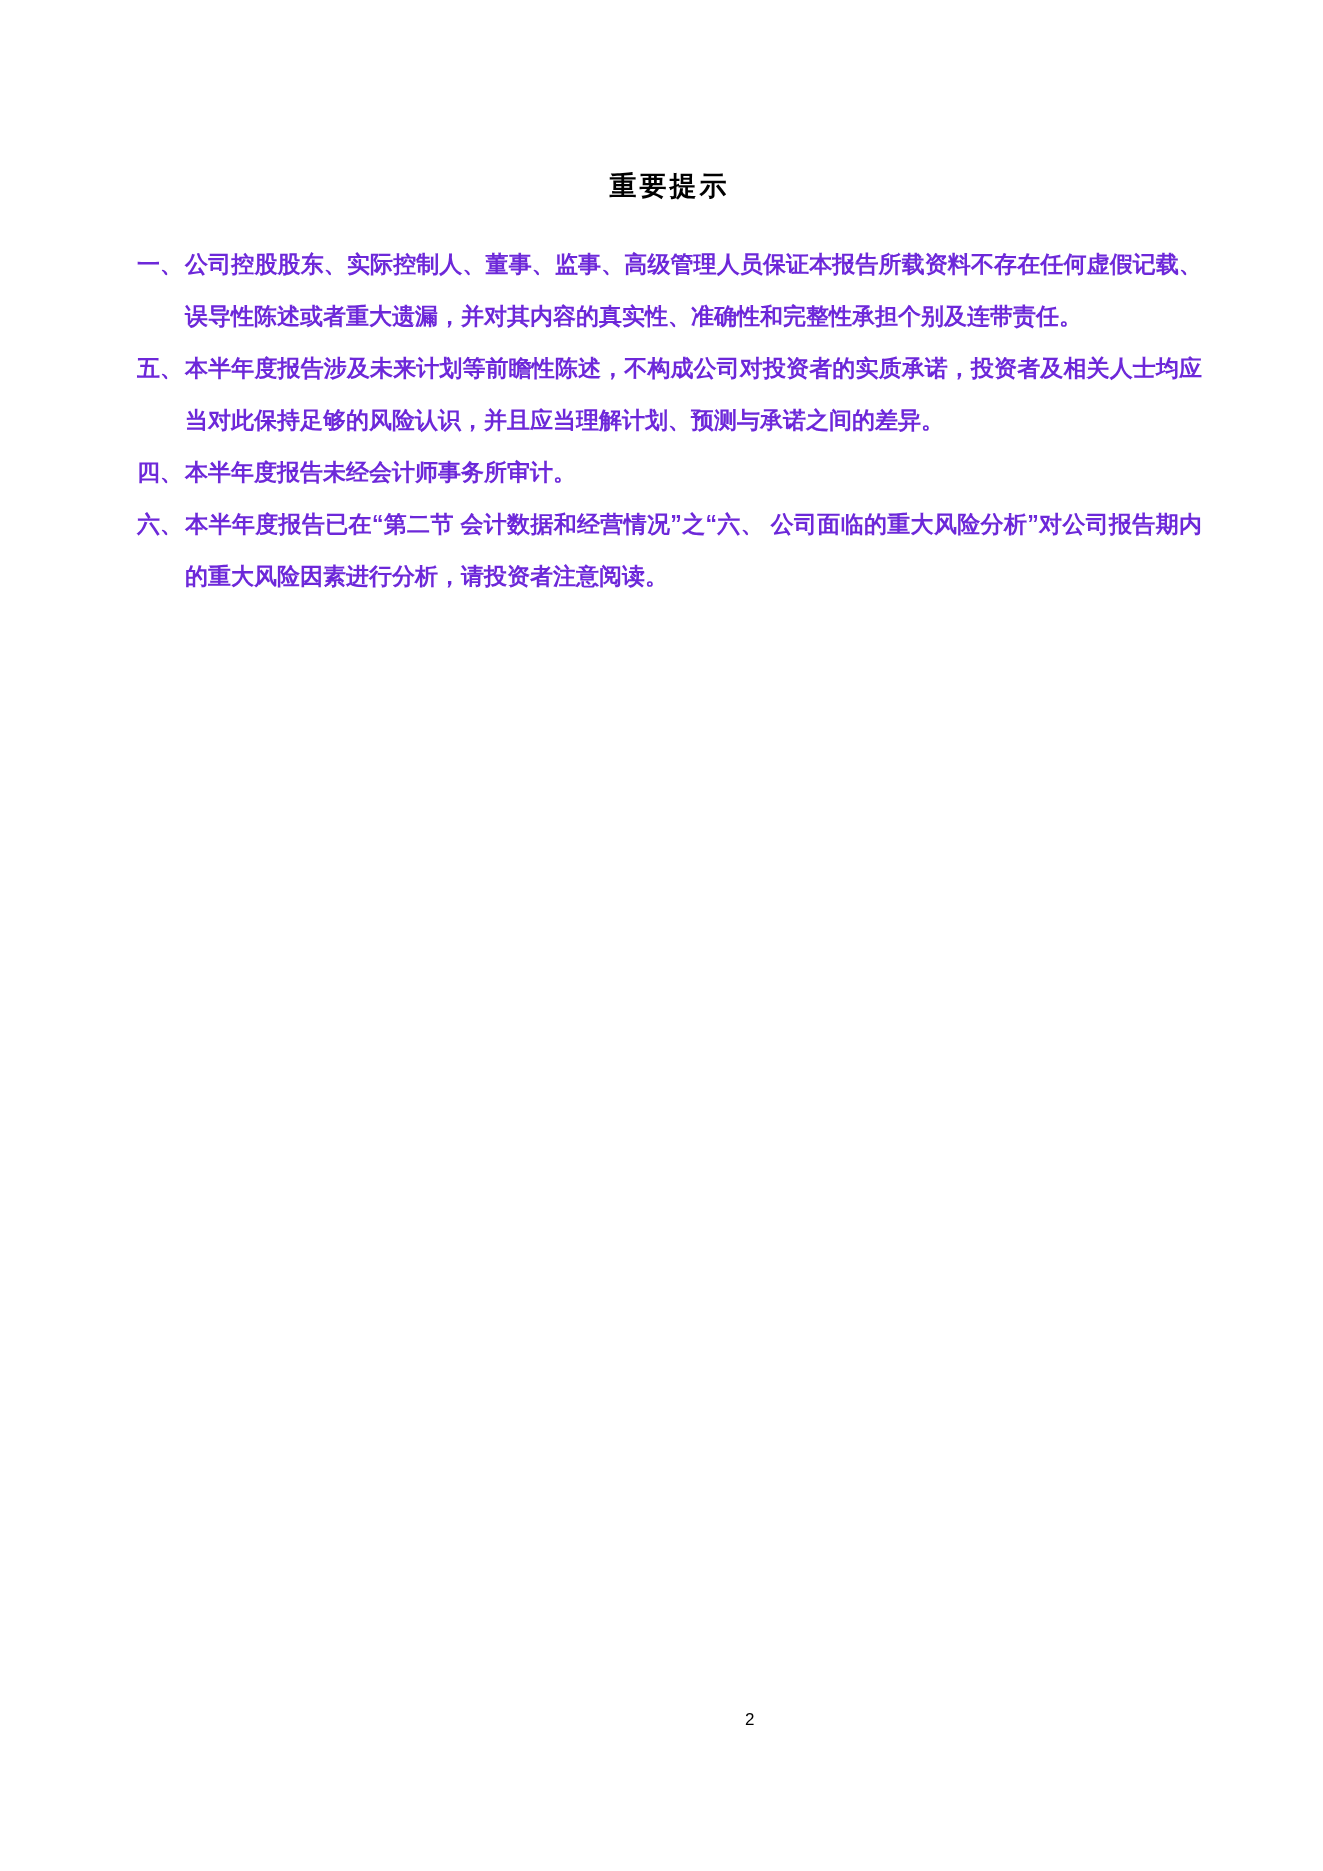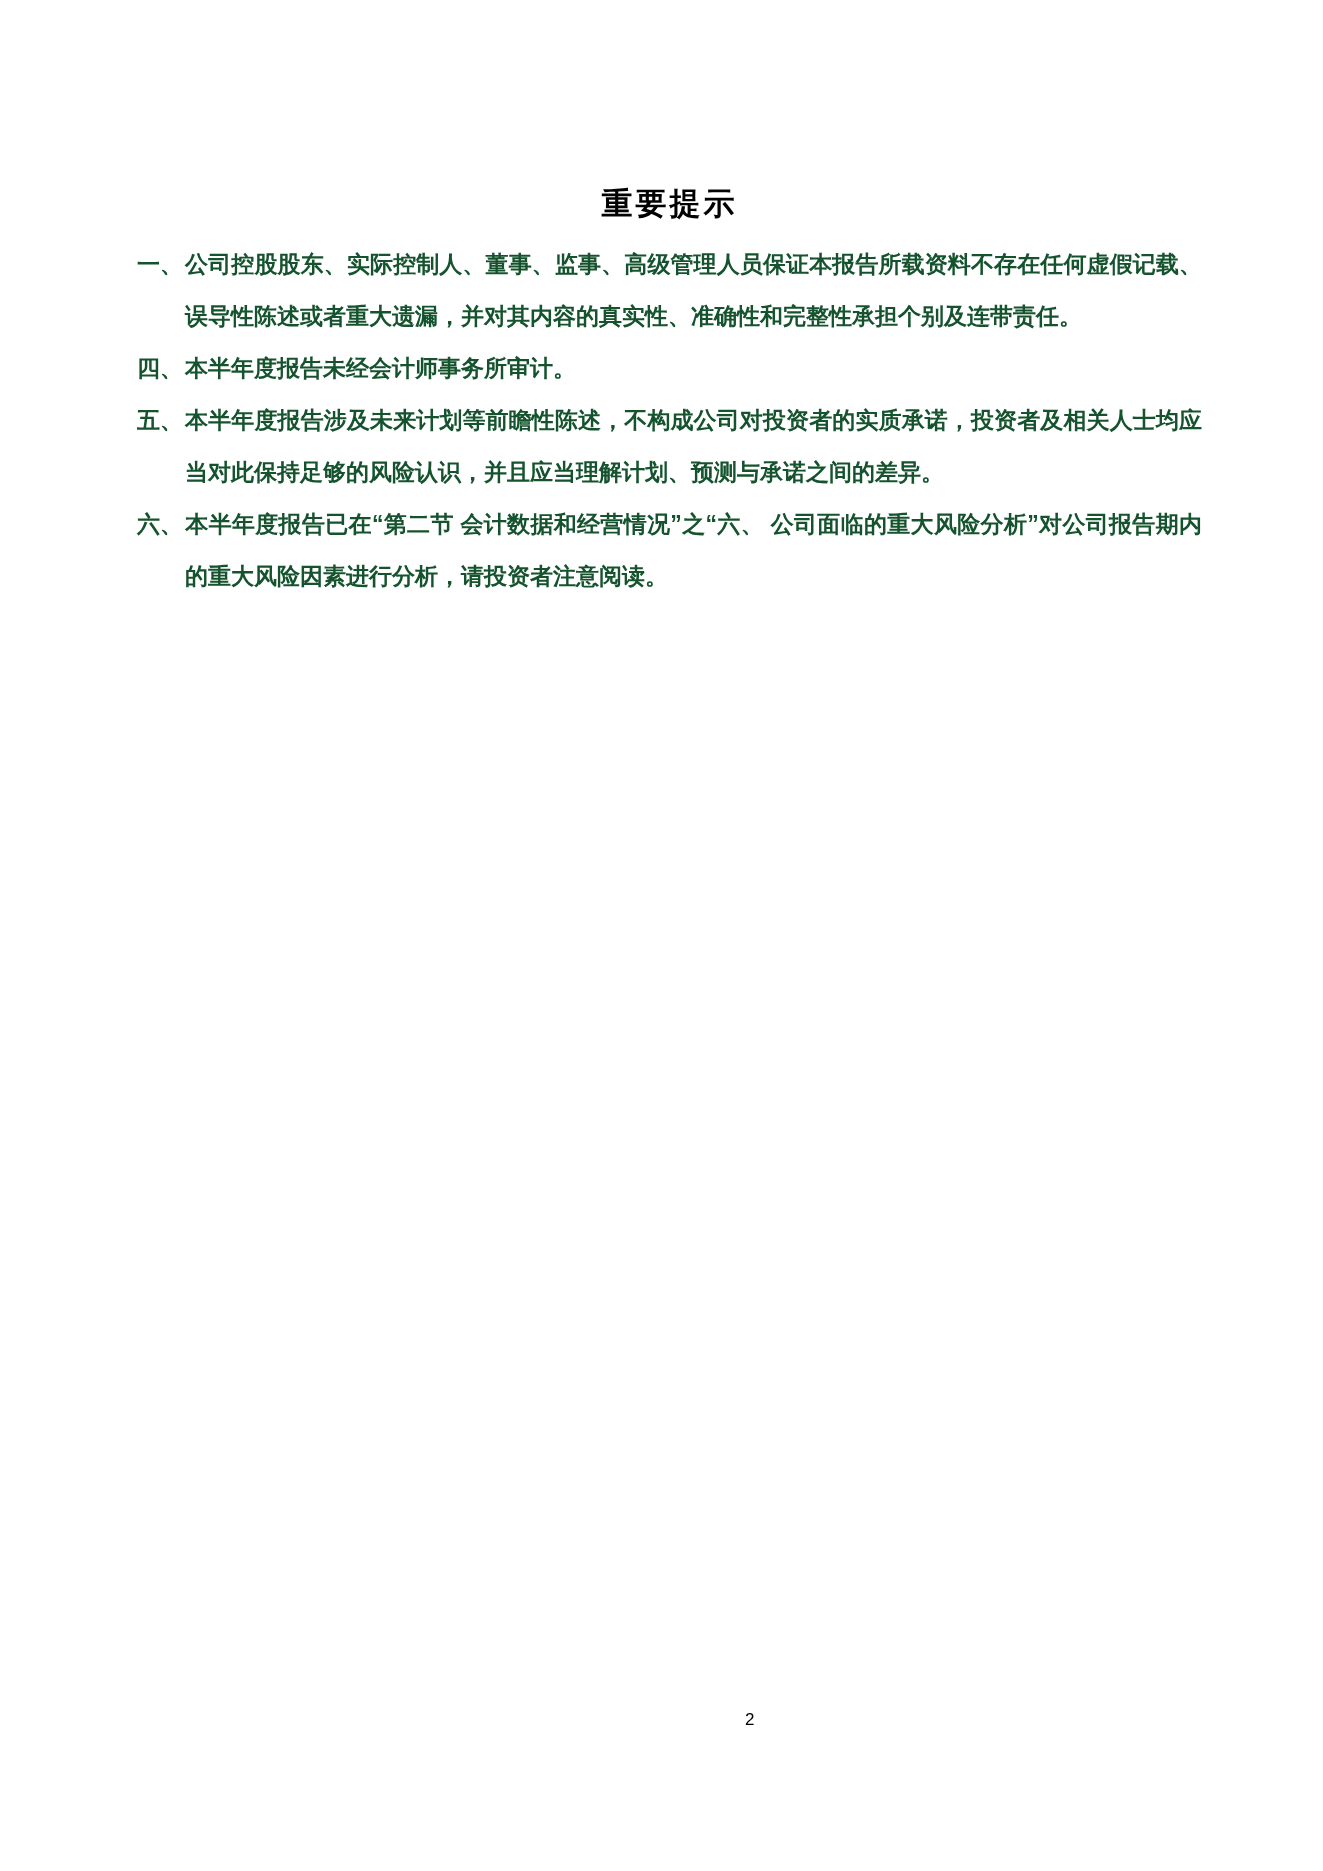--- a/index.html
+++ b/index.html
@@ -18,43 +18,43 @@
   .page {
     position: absolute;
     inset: 0;
     background: #ffffff;
   }
   .doc-title {
     position: absolute;
     top: 168px;
     left: 137px;
     right: 121px;
-    margin: 15px;
+    margin: 0;
     text-align: center;
-    font-size: 31px;
+    font-size: 27px;
     font-weight: bold;
     letter-spacing: 3px;
     color: #000000;
   }
   .notice-list {
     position: absolute;
     top: 238px;
     left: 137px;
     right: 121px;
   }
   .notice-item {
     margin: 0;
     font-size: 23px;
     font-weight: bold;
     line-height: 52px;
     text-align: justify;
     text-justify: inter-character;
     padding-left: 48px;
     text-indent: -48px;
-    color: #14532d;
+    color: #6d28d9;
   }
   .notice-item .num {
     display: inline-block;
     width: 48px;
     text-indent: 0;
     white-space: nowrap;
   }
   .page-number {
     position: absolute;
     top: 1710px;
@@ -68,21 +68,21 @@
 <body>
 
 <div class="page">
   <h1 class="doc-title">重要提示</h1>
 
   <div class="notice-list">
   <p class="notice-item"><span class="num">一、</span><span class="txt">公司控股股东、实际控制人、董事、监事、高级管理人员保证本报告所载资料不存在任何虚假记载、误导性陈述或者重大遗漏，并对其内容的真实性、准确性和完整性承担个别及连带责任。</span></p>
 
 
 
+  <p class="notice-item"><span class="num">五、</span><span class="txt">本半年度报告涉及未来计划等前瞻性陈述，不构成公司对投资者的实质承诺，投资者及相关人士均应当对此保持足够的风险认识，并且应当理解计划、预测与承诺之间的差异。</span></p>
+
   <p class="notice-item"><span class="num">四、</span><span class="txt">本半年度报告未经会计师事务所审计。</span></p>
-
-  <p class="notice-item"><span class="num">五、</span><span class="txt">本半年度报告涉及未来计划等前瞻性陈述，不构成公司对投资者的实质承诺，投资者及相关人士均应当对此保持足够的风险认识，并且应当理解计划、预测与承诺之间的差异。</span></p>
 
   <p class="notice-item"><span class="num">六、</span><span class="txt">本半年度报告已在“第二节 会计数据和经营情况”之“六、 公司面临的重大风险分析”对公司报告期内的重大风险因素进行分析，请投资者注意阅读。</span></p>
 </div>
 
   <div class="page-number">2</div>
 </div>
 
 </body></html>

